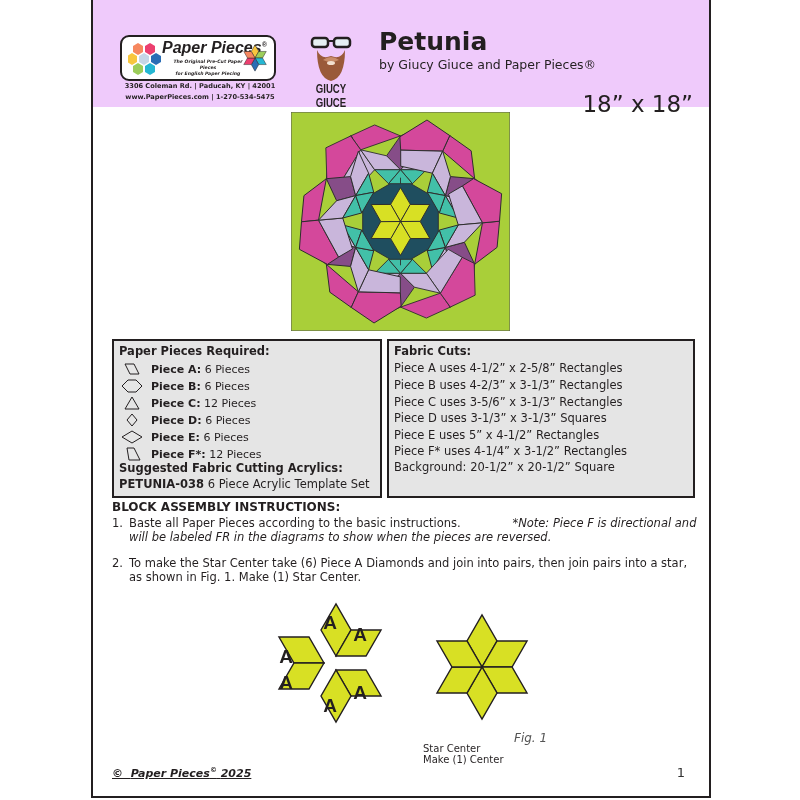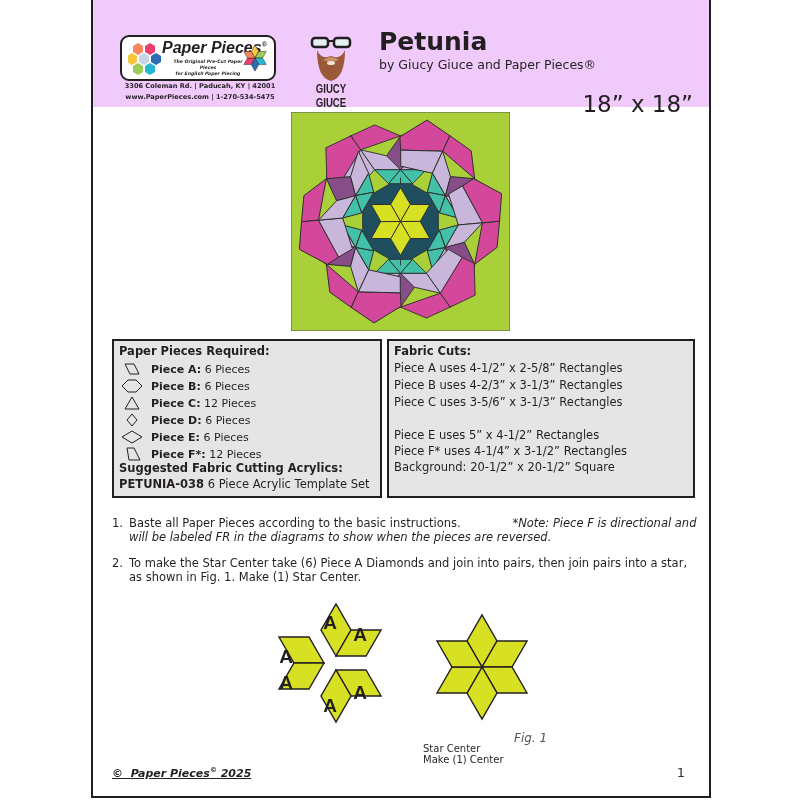--- a/index.html
+++ b/index.html
@@ -211,25 +211,27 @@
     <div class="fc-line" style="top:136px">
       <b>PETUNIA-038</b> <span>6 Piece Acrylic Template Set</span>
     </div>
   </div>
 
   <div class="box right">
     <h3>Fabric Cuts:</h3>
     <div class="fc-line" style="top:20px">Piece A uses 4-1/2” x 2-5/8” Rectangles</div>
     <div class="fc-line" style="top:37px">Piece B uses 4-2/3” x 3-1/3” Rectangles</div>
     <div class="fc-line" style="top:54px">Piece C uses 3-5/6” x 3-1/3” Rectangles</div>
+    <div class="fc-line" style="top:70px">Piece D uses 3-1/3” x 3-1/3” Squares</div>
     <div class="fc-line" style="top:87px">Piece E uses 5” x 4-1/2”  Rectangles</div>
     <div class="fc-line" style="top:103px">Piece F* uses 4-1/4” x 3-1/2” Rectangles</div>
     <div class="fc-line" style="top:119px">Background: 20-1/2” x 20-1/2” Square</div>
   </div>
 
+  <div class="instr-head">BLOCK ASSEMBLY INSTRUCTIONS:</div>
   <div class="step" style="top:517px">
     <span class="num">1.</span>
     <span class="txt"><span>Baste all Paper Pieces according to the basic instructions. </span><i>*Note: Piece F is directional and will be labeled FR in the diagrams to show when the pieces are reversed.</i></span>
   </div>
   <div class="step" style="top:557px">
     <span class="num">2.</span>
     <span class="txt">To make the Star Center take (6) Piece A Diamonds and join into pairs, then join pairs into a star, as shown in Fig. 1. Make (1) Star Center.</span>
   </div>
 
   <svg class="fig" viewBox="0 0 300 190">

